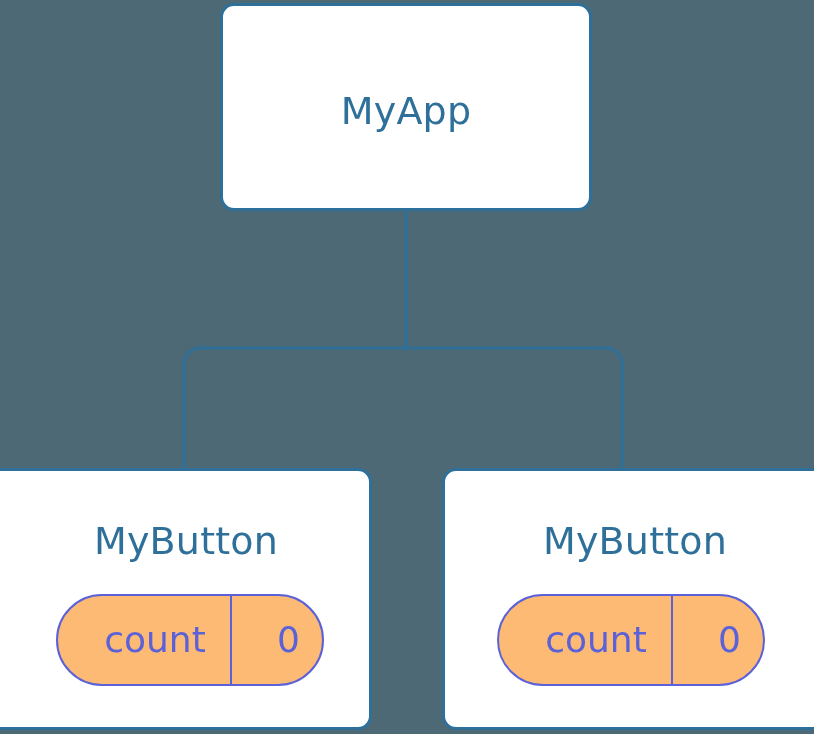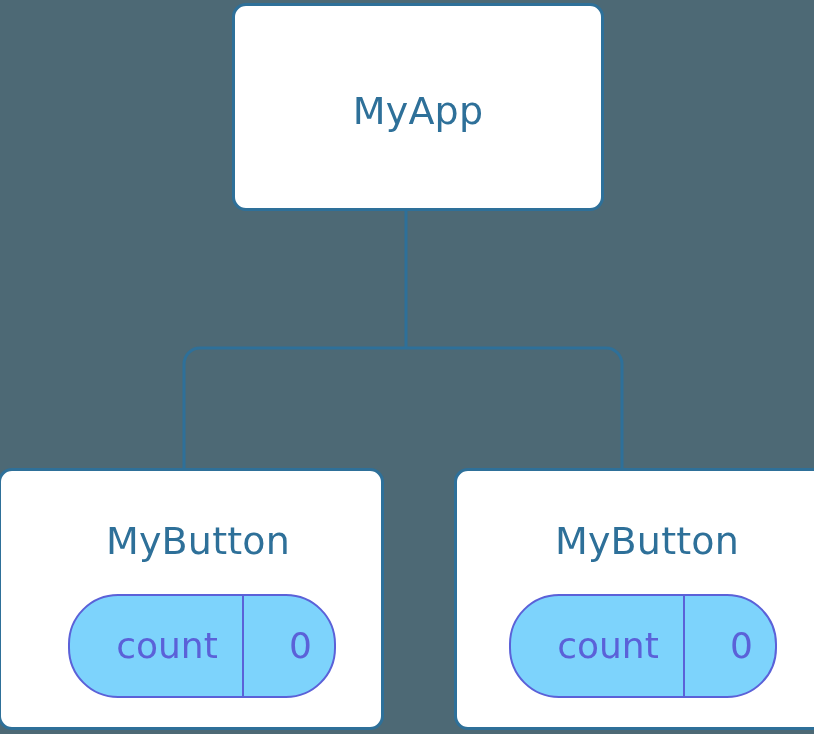--- a/index.html
+++ b/index.html
@@ -27,21 +27,20 @@
     width: 814px;
     height: 734px;
   }
   .node {
     position: absolute;
     background: #ffffff;
     border: 3px solid #2e7099;
     border-radius: 14px;
     box-sizing: border-box;
     z-index: 2;
-    margin-left: 12px;
   }
   .node-root {
     left: 220px;
     top: 3px;
     width: 372px;
     height: 208px;
   }
   .node-child-left {
     left: -14px;
     top: 468px;
@@ -72,25 +71,25 @@
     top: 51px;
     left: 14px;
   }
   .node-child-right .node-title {
     top: 51px;
   }
   .state-pill {
     position: absolute;
     display: flex;
     align-items: stretch;
-    height: 104px;
+    height: 92px;
     border: 2.5px solid #5b61d8;
     border-radius: 50px;
     box-sizing: border-box;
-    background: #7dd3fc;
+    background: #fdba74;
     gap: 43px;
   }
   .node-child-left .state-pill {
     left: 67px;
     top: 123px;
     width: 268px;
   }
   .node-child-right .state-pill {
     left: 52px;
     top: 123px;

